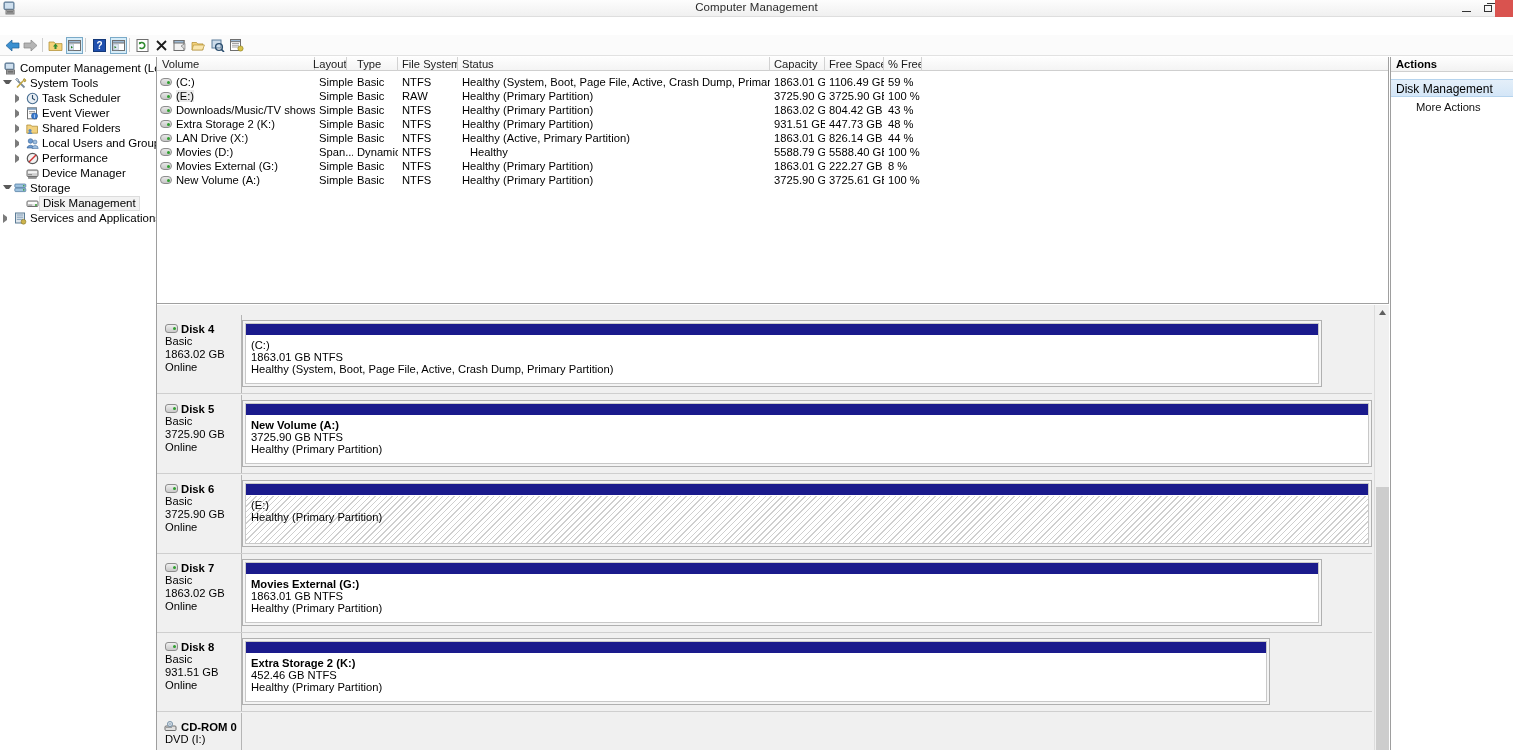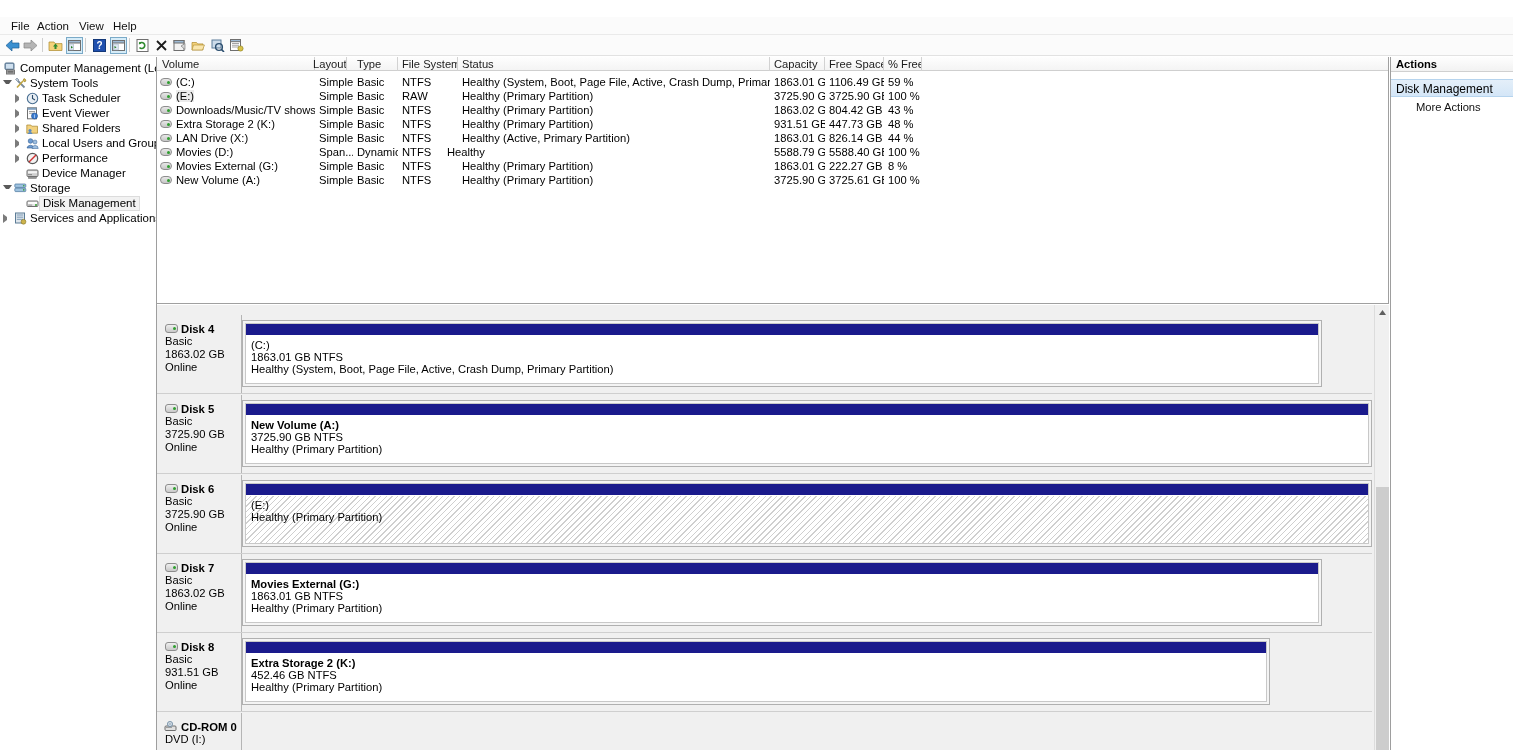--- a/index.html
+++ b/index.html
@@ -212,27 +212,40 @@
   .tri-right { border-left:4px solid #7b7b7b; border-top:3.5px solid transparent;
                border-bottom:3.5px solid transparent; }
   .tri-down  { border-top:4px solid #5a5a5a; border-left:3.5px solid transparent;
                border-right:3.5px solid transparent; }
 </style>
 </head>
 <body>
 
 <div id="app">
 
-
-  <div class="menubar">
-    <div class="menu-item" style="left:6px">File</div>
-    <div class="menu-item" style="left:32px">Action</div>
-    <div class="menu-item" style="left:74px">View</div>
-    <div class="menu-item" style="left:108px">Help</div>
+  <div class="titlebar">
+    <span class="title-icon">
+      <svg width="14" height="14" viewBox="0 0 14 14">
+        <rect x="1" y="1" width="10" height="7.5" rx="1" fill="#8fa7bd" stroke="#5b7894"></rect>
+        <rect x="2" y="2" width="8" height="5.5" fill="#cfe0ef"></rect>
+        <rect x="3" y="9" width="8" height="4" fill="#b9b9b9" stroke="#7b7b7b"></rect>
+        <rect x="4" y="10" width="6" height="0.8" fill="#6a6a6a"></rect>
+        <rect x="4" y="11.4" width="6" height="0.8" fill="#6a6a6a"></rect>
+      </svg>
+    </span>
+    <div class="title-text">Computer Management</div>
+    <div class="wc wc-min">
+        <span class="dash"></span>
+      </div>
+    <div class="wc wc-max">
+        <span class="sqr"></span>
+      </div>
+    <div class="wc wc-close"></div>
   </div>
+
 
   <div class="toolbar">
 
     <div class="tbtn" style="left:4px">
       <svg width="15" height="13" viewBox="0 0 15 13">
         <path d="M7 1 L1 6.5 L7 12 L7 9 L14 9 L14 4 L7 4 Z" fill="#3a8fd0" stroke="#1d5f97" stroke-width="0.7"></path>
       </svg>
     </div>
     <div class="tbtn" style="left:22px">
       <svg width="15" height="13" viewBox="0 0 15 13">
@@ -492,21 +505,21 @@
           <span class="vcell " style="left:617px;width:51px">1863.01 GB</span>
           <span class="vcell " style="left:672px;width:55px">826.14 GB</span>
           <span class="vcell " style="left:731px;width:34px">44 %</span>
         </div>
         <div class="vrow" style="top: 88px;">
           <span class="vol-ico"></span>
           <span class="vcell name-cell" style="left:19px;width:139px"><span class="hl">Movies (D:)</span></span>
           <span class="vcell " style="left:162px;width:34px">Span...</span>
           <span class="vcell " style="left:200px;width:41px">Dynamic</span>
           <span class="vcell " style="left:245px;width:56px">NTFS</span>
-          <span class="vcell " style="left:290px;width:308px">Healthy</span>
+          <span class="vcell " style="left:313px;width:308px">Healthy</span>
           <span class="vcell " style="left:617px;width:51px">5588.79 GB</span>
           <span class="vcell " style="left:672px;width:55px">5588.40 GB</span>
           <span class="vcell " style="left:731px;width:34px">100 %</span>
         </div>
         <div class="vrow" style="top: 102px;">
           <span class="vol-ico"></span>
           <span class="vcell name-cell" style="left:19px;width:139px"><span class="hl">Movies External (G:)</span></span>
           <span class="vcell " style="left:162px;width:34px">Simple</span>
           <span class="vcell " style="left:200px;width:41px">Basic</span>
           <span class="vcell " style="left:245px;width:56px">NTFS</span>

